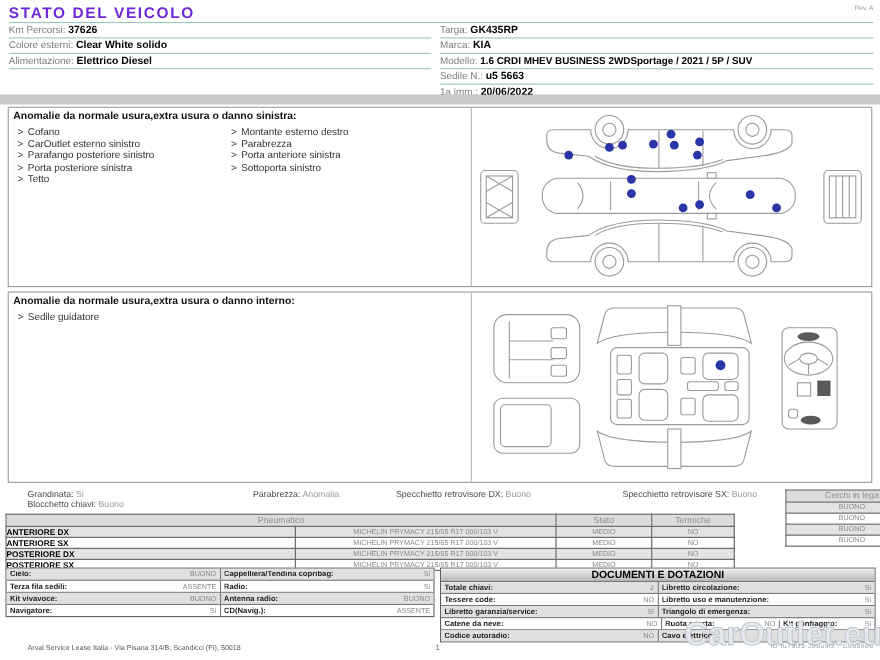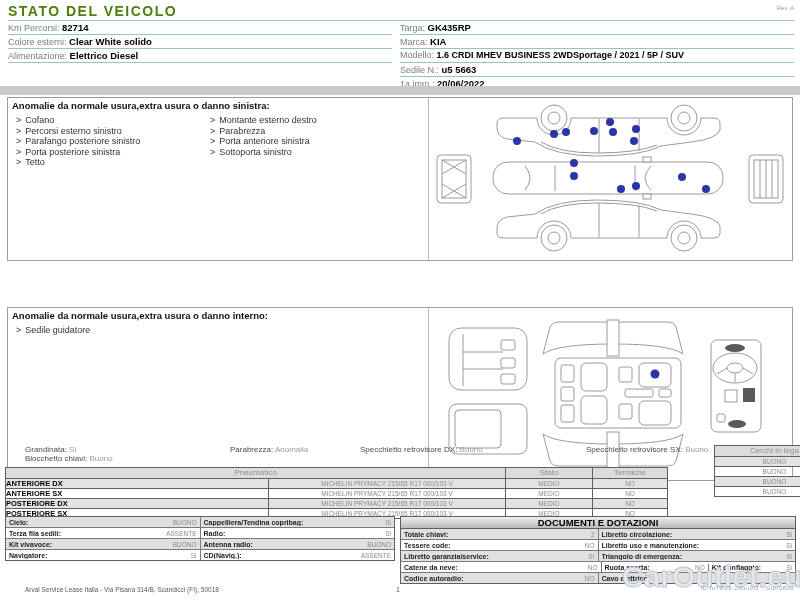--- a/index.html
+++ b/index.html
@@ -1,37 +1,37 @@
 <!DOCTYPE html>
 <html><head>
 <meta charset="utf-8">
 <style>
   html,body{margin:0;padding:0;background:#fff;}
   body{font-family:"Liberation Sans","DejaVu Sans",sans-serif;}
   .sheet{position:relative;width:800px;height:600px;background:#fff;overflow:hidden;}
 
   
-  .report-title{position:absolute;left:8px;top:3px;font-size:14px;font-weight:bold;letter-spacing:1.5px;color:#4d7c0f;}
+  .report-title{position:absolute;left:8px;top:3px;font-size:14px;font-weight:bold;letter-spacing:1.5px;color:#6d28d9;}
   .rev{position:absolute;right:6px;top:5px;font-size:6px;color:#9a9a9a;}
   .top-rule{position:absolute;left:8px;right:6px;top:20px;border-top:1px solid #9cc4bb;}
 
   
   .info-block{position:absolute;top:21px;}
   .info-left{left:8px;width:384px;}
   .info-right{left:400px;width:394px;}
   .info-row{position:relative;height:12px;border-bottom:1px solid #9cc4bb;font-size:9px;white-space:nowrap;padding-top:1px;overflow:hidden;}
   .info-label{color:#7c7c7c;}
   .info-value{color:#000;font-weight:bold;font-size:9.5px;}
 
   .band{position:absolute;left:0;top:86px;width:800px;height:9px;background:#c9c9c9;}
 
   
   .box{position:absolute;left:7px;width:784px;border:1px solid #9b9b9b;background:#fff;}
   .box-ext{top:97px;height:162px;}
-  .box-int{top:265px;height:172px;margin-top:42px;}
+  .box-int{top:265px;height:172px;}
   .box-heading{position:absolute;left:4px;top:2px;font-weight:bold;font-size:9.5px;color:#111;white-space:nowrap;}
   .anomaly-col{position:absolute;top:17px;font-size:9px;color:#333;line-height:10.5px;white-space:nowrap;}
   .col-1{left:8px;}
   .col-2{left:202px;}
   .prefix{margin-right:4px;color:#333;}
   .divider{position:absolute;top:0;bottom:0;left:420px;border-left:1px solid #b8b8b8;}
   .diagram{position:absolute;left:421px;top:1px;}
   .diagram-int{top:4px;}
 
   
@@ -80,21 +80,21 @@
 
 <div class="sheet">
 
   <div class="report-title">STATO DEL VEICOLO</div>
   <div class="rev">Rev. A</div>
   <div class="top-rule"></div>
 
   <div class="info-block info-left">
     <div class="info-row">
       <span class="info-label">Km Percorsi:</span>
-      <span class="info-value">82714</span>
+      <span class="info-value">37626</span>
     </div>
     <div class="info-row">
       <span class="info-label">Colore esterni:</span>
       <span class="info-value">Clear White solido</span>
     </div>
     <div class="info-row">
       <span class="info-label">Alimentazione:</span>
       <span class="info-value">Elettrico Diesel</span>
     </div>
   </div>
@@ -121,21 +121,21 @@
       <span class="info-value">20/06/2022</span>
     </div>
   </div>
 
   <div class="band"></div>
 
   <div class="box box-ext">
     <div class="box-heading">Anomalie da normale usura,extra usura o danno sinistra:</div>
     <div class="anomaly-col col-1">
       <div><span class="prefix">&gt;</span><span>Cofano</span></div>
-      <div><span class="prefix">&gt;</span><span>Percorsi esterno sinistro</span></div>
+      <div><span class="prefix">&gt;</span><span>CarOutlet esterno sinistro</span></div>
       <div><span class="prefix">&gt;</span><span>Parafango posteriore sinistro</span></div>
       <div><span class="prefix">&gt;</span><span>Porta posteriore sinistra</span></div>
       <div><span class="prefix">&gt;</span><span>Tetto</span></div>
     </div>
     <div class="anomaly-col col-2">
       <div><span class="prefix">&gt;</span><span>Montante esterno destro</span></div>
       <div><span class="prefix">&gt;</span><span>Parabrezza</span></div>
       <div><span class="prefix">&gt;</span><span>Porta anteriore sinistra</span></div>
       <div><span class="prefix">&gt;</span><span>Sottoporta sinistro</span></div>
     </div>
@@ -270,21 +270,21 @@
       <span class="sum-value">Buono</span>
     </div>
     <div class="summary-item" style="left:230px;top:445px;">
       <span class="sum-label">Parabrezza:</span>
       <span class="sum-value">Anomalia</span>
     </div>
     <div class="summary-item" style="left:360px;top:445px;">
       <span class="sum-label">Specchietto retrovisore DX:</span>
       <span class="sum-value">Buono</span>
     </div>
-    <div class="summary-item" style="left:566px;top:445px;margin-left:20px;">
+    <div class="summary-item" style="left:566px;top:445px;">
       <span class="sum-label">Specchietto retrovisore SX:</span>
       <span class="sum-value">Buono</span>
     </div>
   </div>
 
   <table class="tyres">
     <colgroup>
         <col style="width:263px">
         <col style="width:237px">
         <col style="width:87px">

